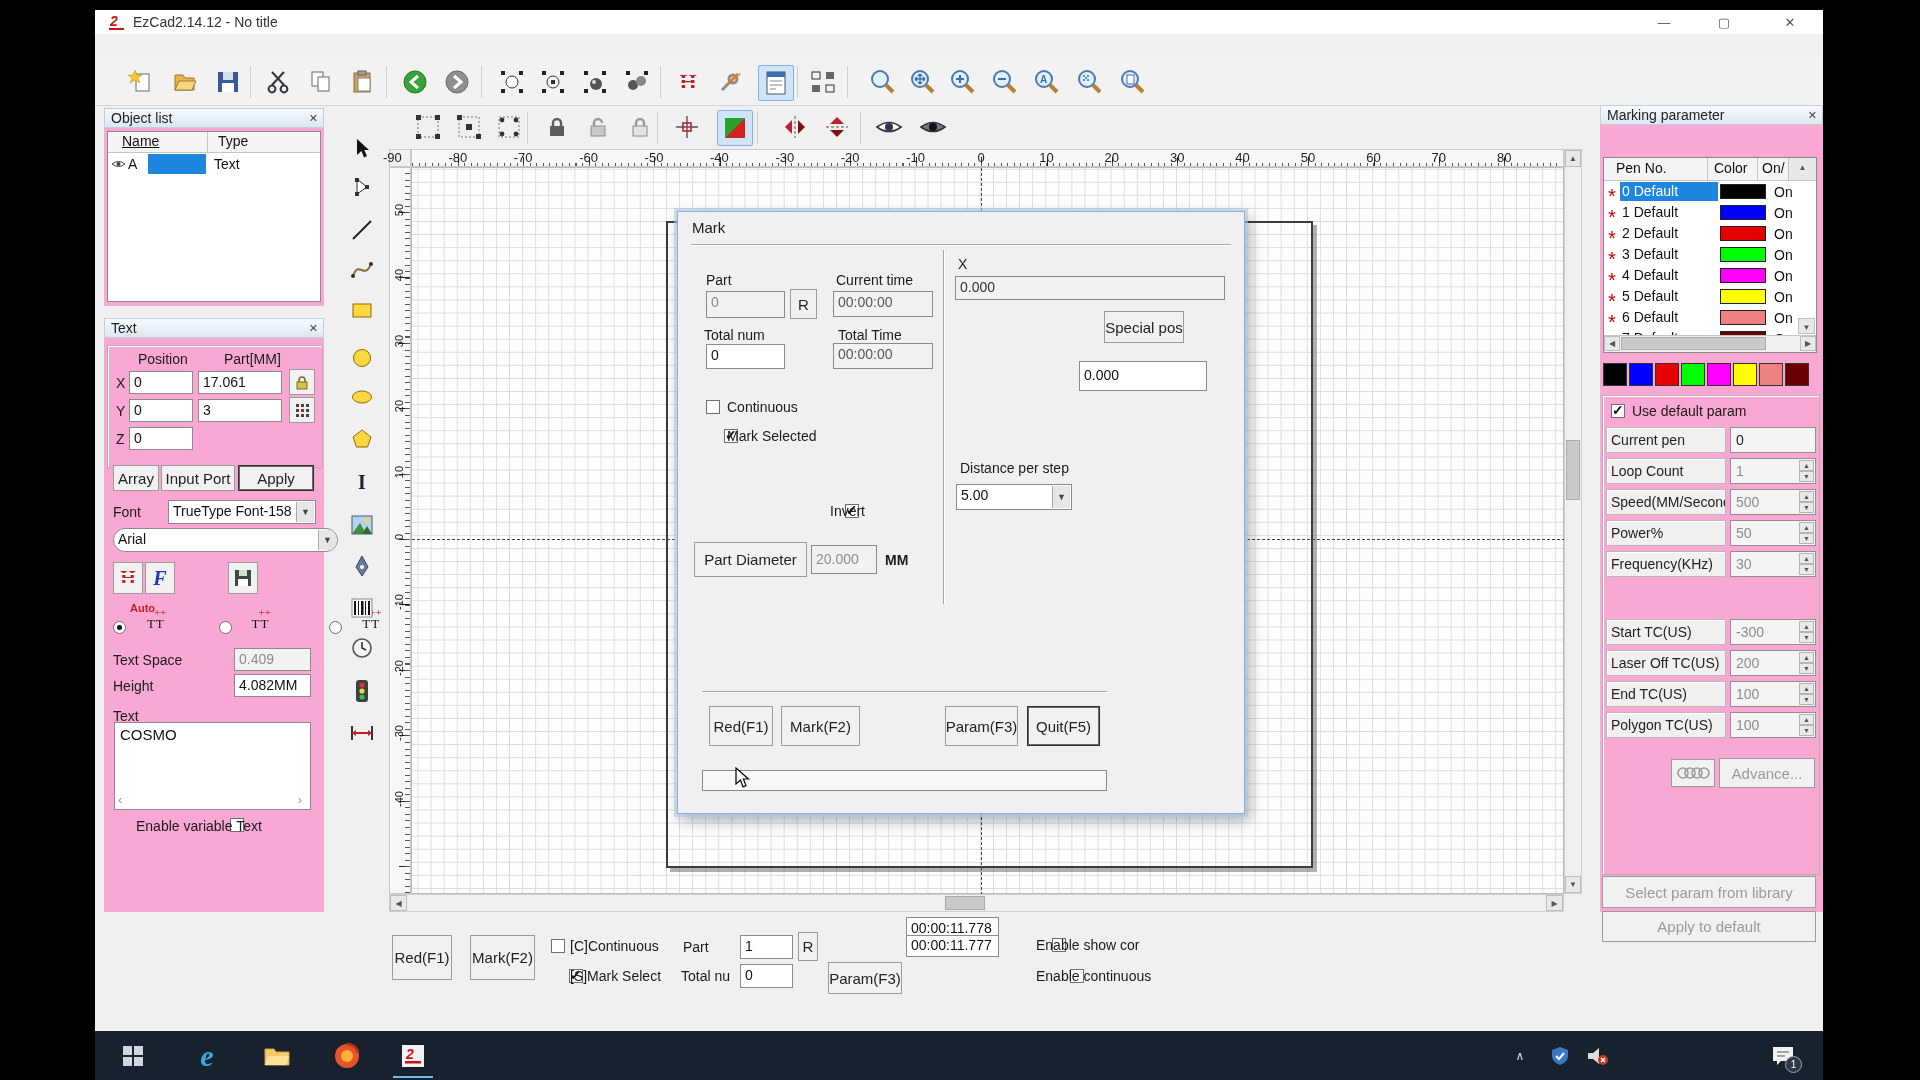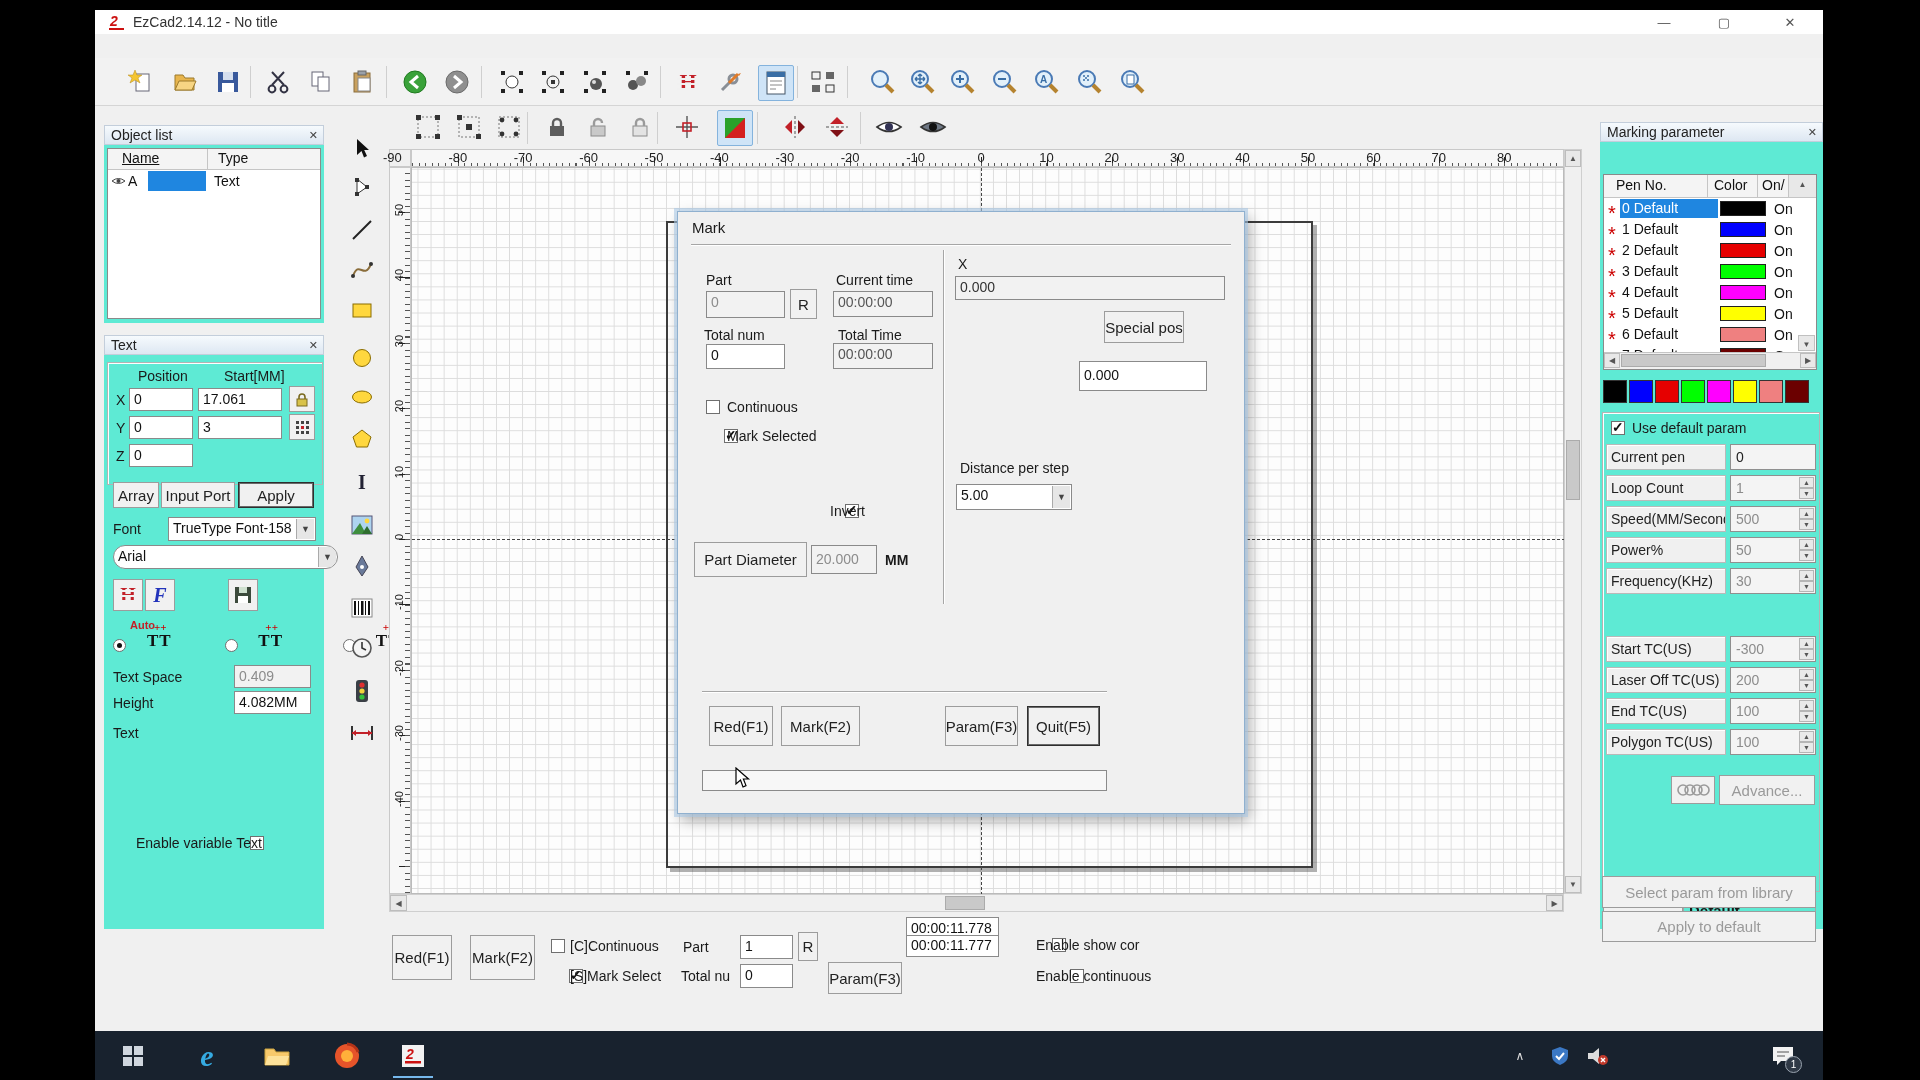--- a/index.html
+++ b/index.html
@@ -11,21 +11,21 @@
   .title-text{margin-left:8px;font-size:14px;color:#333;}
   .winbtn{position:absolute;top:0;width:34px;height:24px;display:flex;align-items:center;justify-content:center;color:#555;font-size:13px;}
   .menubar{position:absolute;left:0;top:24px;width:1728px;height:24px;background:#fbfbfb;display:flex;align-items:center;border-bottom:1px solid #e3e3e3;}
   .menu-item{padding:2px 12px;font-size:15px;color:#222;}
   .toolbar1{position:absolute;left:0;top:48px;width:1728px;height:47px;background:#f2f2f2;border-bottom:1px solid #d5d5d5;}
   .tbi{position:absolute;top:7px;width:34px;height:34px;display:flex;align-items:center;justify-content:center;}
   .tbi2{position:absolute;width:34px;height:34px;display:flex;align-items:center;justify-content:center;}
   .tbi.sel,.tbi2.sel{background:#cfe4f7;border:1px solid #84b3dd;border-radius:2px;}
   .tsep{position:absolute;top:8px;width:1px;height:32px;background:#cfcfcf;}
   
-  .panel{position:absolute;background:#5eead4;margin-top:17px;}
+  .panel{position:absolute;background:#f9a8d4;}
   .panel-h{position:absolute;left:0;top:0;right:0;height:20px;background:linear-gradient(#f6fafd,#dde7f2);border:1px solid #c3cedb;display:flex;align-items:center;font-size:14px;color:#222;padding-left:6px;box-sizing:border-box;}
   .xg{margin-left:auto;margin-right:5px;color:#444;font-size:11px;}
   .xg::before{content:"✕";}
   .sunken{background:#fff;border:1px solid #8a8a8a;box-sizing:border-box;font-size:14px;color:#111;padding:2px 4px;overflow:hidden;white-space:nowrap;}
   .sunken.ro{background:#f2f2f2;color:#8c8c8c;}
   .btn{background:#f1f1f1;border:1px solid #9c9c9c;display:flex;align-items:center;justify-content:center;font-size:15px;color:#222;box-sizing:border-box;text-align:center;}
   .btn.def{border:1px solid #2f2f2f;box-shadow:inset 0 0 0 1px #6a6a6a;}
   .btn.dis{color:#9a9a9a;}
   .etch-h{border-top:1px solid #a6a6a6;border-bottom:1px solid #fff;height:0;}
   .etch-v{border-left:1px solid #a6a6a6;border-right:1px solid #fff;width:0;}
@@ -68,21 +68,21 @@
   .param-val{width:86px;flex:none;margin-left:4px;position:relative;background:#f4f4f4;border:1px solid #8f8f8f;box-sizing:border-box;font-size:14px;padding:4px 0 0 5px;color:#8c8c8c;}
   .param-val.black{color:#222;}
   .spin{position:absolute;right:1px;top:1px;bottom:1px;width:15px;display:flex;flex-direction:column;}
   .spin i{flex:1;background:#e9e9e9;border:1px solid #b5b5b5;font-style:normal;font-size:7px;color:#555;display:flex;align-items:center;justify-content:center;}
   .spin i:first-child::before{content:"▲";}
   .spin i:last-child::before{content:"▼";}
   .swatch{width:24px;height:23px;border:1px solid #333;box-sizing:border-box;display:inline-block;margin-right:2px;}
   
   .taskbar{position:absolute;left:0;top:1021px;width:1728px;height:49px;background:#18222e;display:flex;align-items:center;color:#eee;}
   .tb-ic{position:absolute;top:5px;width:40px;height:40px;display:flex;align-items:center;justify-content:center;}
-  .tt-glyph{font-family:"Liberation Serif",serif;font-weight:bold;font-size:17px;letter-spacing:1px;position:relative;color:#111;}
+  .tt-glyph{font-family:"Liberation Serif",serif;font-weight:normal;font-size:13px;letter-spacing:1px;position:relative;color:#111;}
   .tt-glyph::before{content:"++";position:absolute;left:7px;top:-10px;color:#cc0000;font-size:11px;letter-spacing:0;}
   .hatchH{position:relative;color:#c22028;font-weight:bold;font-size:22px;font-family:"Liberation Serif",serif;line-height:22px;}
   .hatchH i{position:absolute;left:-2px;right:-2px;height:2px;background:#f1f1f1;font-style:normal;}
   .statusbar{position:absolute;left:0;top:994px;width:1728px;height:27px;background:#f0f0f0;border-top:1px solid #cfcfcf;font-size:14px;color:#111;}
   .ssep{position:absolute;top:4px;height:19px;width:0;border-left:1px solid #b5b5b5;border-right:1px solid #fff;}
   .cursor-arrow{position:absolute;z-index:60;}
 </style>
 </head>
 <body>
 
@@ -394,21 +394,21 @@
     </div>
   </div>
 
   <div class="panel" style="left:9px;top:308px;width:220px;height:594px;">
     <div class="panel-h">
         <span>Text</span>
         <span class="xg"></span>
       </div>
     <div class="abs gbox" style="left:3px;top:27px;width:214px;height:121px;">
       <span class="lbl" style="left:30px;top:5px;">Position</span>
-      <span class="lbl" style="left:116px;top:5px;">Start[MM]</span>
+      <span class="lbl" style="left:116px;top:5px;">Part[MM]</span>
       <span class="lbl" style="left:8px;top:29px;">X</span>
       <div class="abs sunken" style="left:21px;top:25px;width:64px;height:23px;">0</div>
       <div class="abs sunken" style="left:90px;top:25px;width:84px;height:23px;">17.061</div>
       <div class="abs btn" style="left:181px;top:23px;width:26px;height:26px;">
           <svg width="14" height="15">
             <rect x="2" y="7" width="10" height="7" fill="#d8c24a" stroke="#7a6a20"></rect>
             <path d="M4 7 V5 a3 3 0 0 1 6 0 V7" fill="none" stroke="#7a6a20" stroke-width="1.6"></path>
           </svg>
         </div>
       <span class="lbl" style="left:8px;top:57px;">Y</span>
@@ -456,20 +456,25 @@
     <span class="abs tt-glyph" style="left:26px;top:296px;">TT</span>
     <span class="abs radio" style="left:76px;top:302px;"></span>
     <span class="abs tt-glyph" style="left:92px;top:296px;">TT</span>
     <span class="abs radio" style="left:148px;top:302px;"></span>
     <span class="abs tt-glyph" style="left:164px;top:296px;">TT</span>
     <span class="lbl" style="left:9px;top:334px;">Text Space</span>
     <div class="abs sunken ro" style="left:130px;top:330px;width:77px;height:23px;">0.409</div>
     <span class="lbl" style="left:9px;top:360px;">Height</span>
     <div class="abs sunken" style="left:130px;top:356px;width:77px;height:23px;">4.082MM</div>
     <span class="lbl" style="left:9px;top:390px;">Text</span>
+    <div class="abs sunken" style="left:10px;top:404px;width:197px;height:88px;padding:0;">
+      <div style="padding:3px 5px;font-size:15px;">COSMO</div>
+      <span class="abs" style="left:3px;bottom:2px;color:#999;font-size:13px;">‹</span>
+      <span class="abs" style="right:8px;bottom:2px;color:#999;font-size:13px;">›</span>
+    </div>
     <span class="abs cb" style="left:10px;top:500px;"></span>
     <span class="lbl" style="left:32px;top:500px;">Enable variable Text</span>
   </div>
 
   <div>
     <span class="tbi2" style="left:252px;top:124px;width:30px;height:30px;">
         <svg width="22" height="22">
           <path d="M6 1 L6 17 L10.5 13 L13 19.5 L16 18 L13.2 12 L18 12 Z" fill="#111"></path>
         </svg>
       </span>

